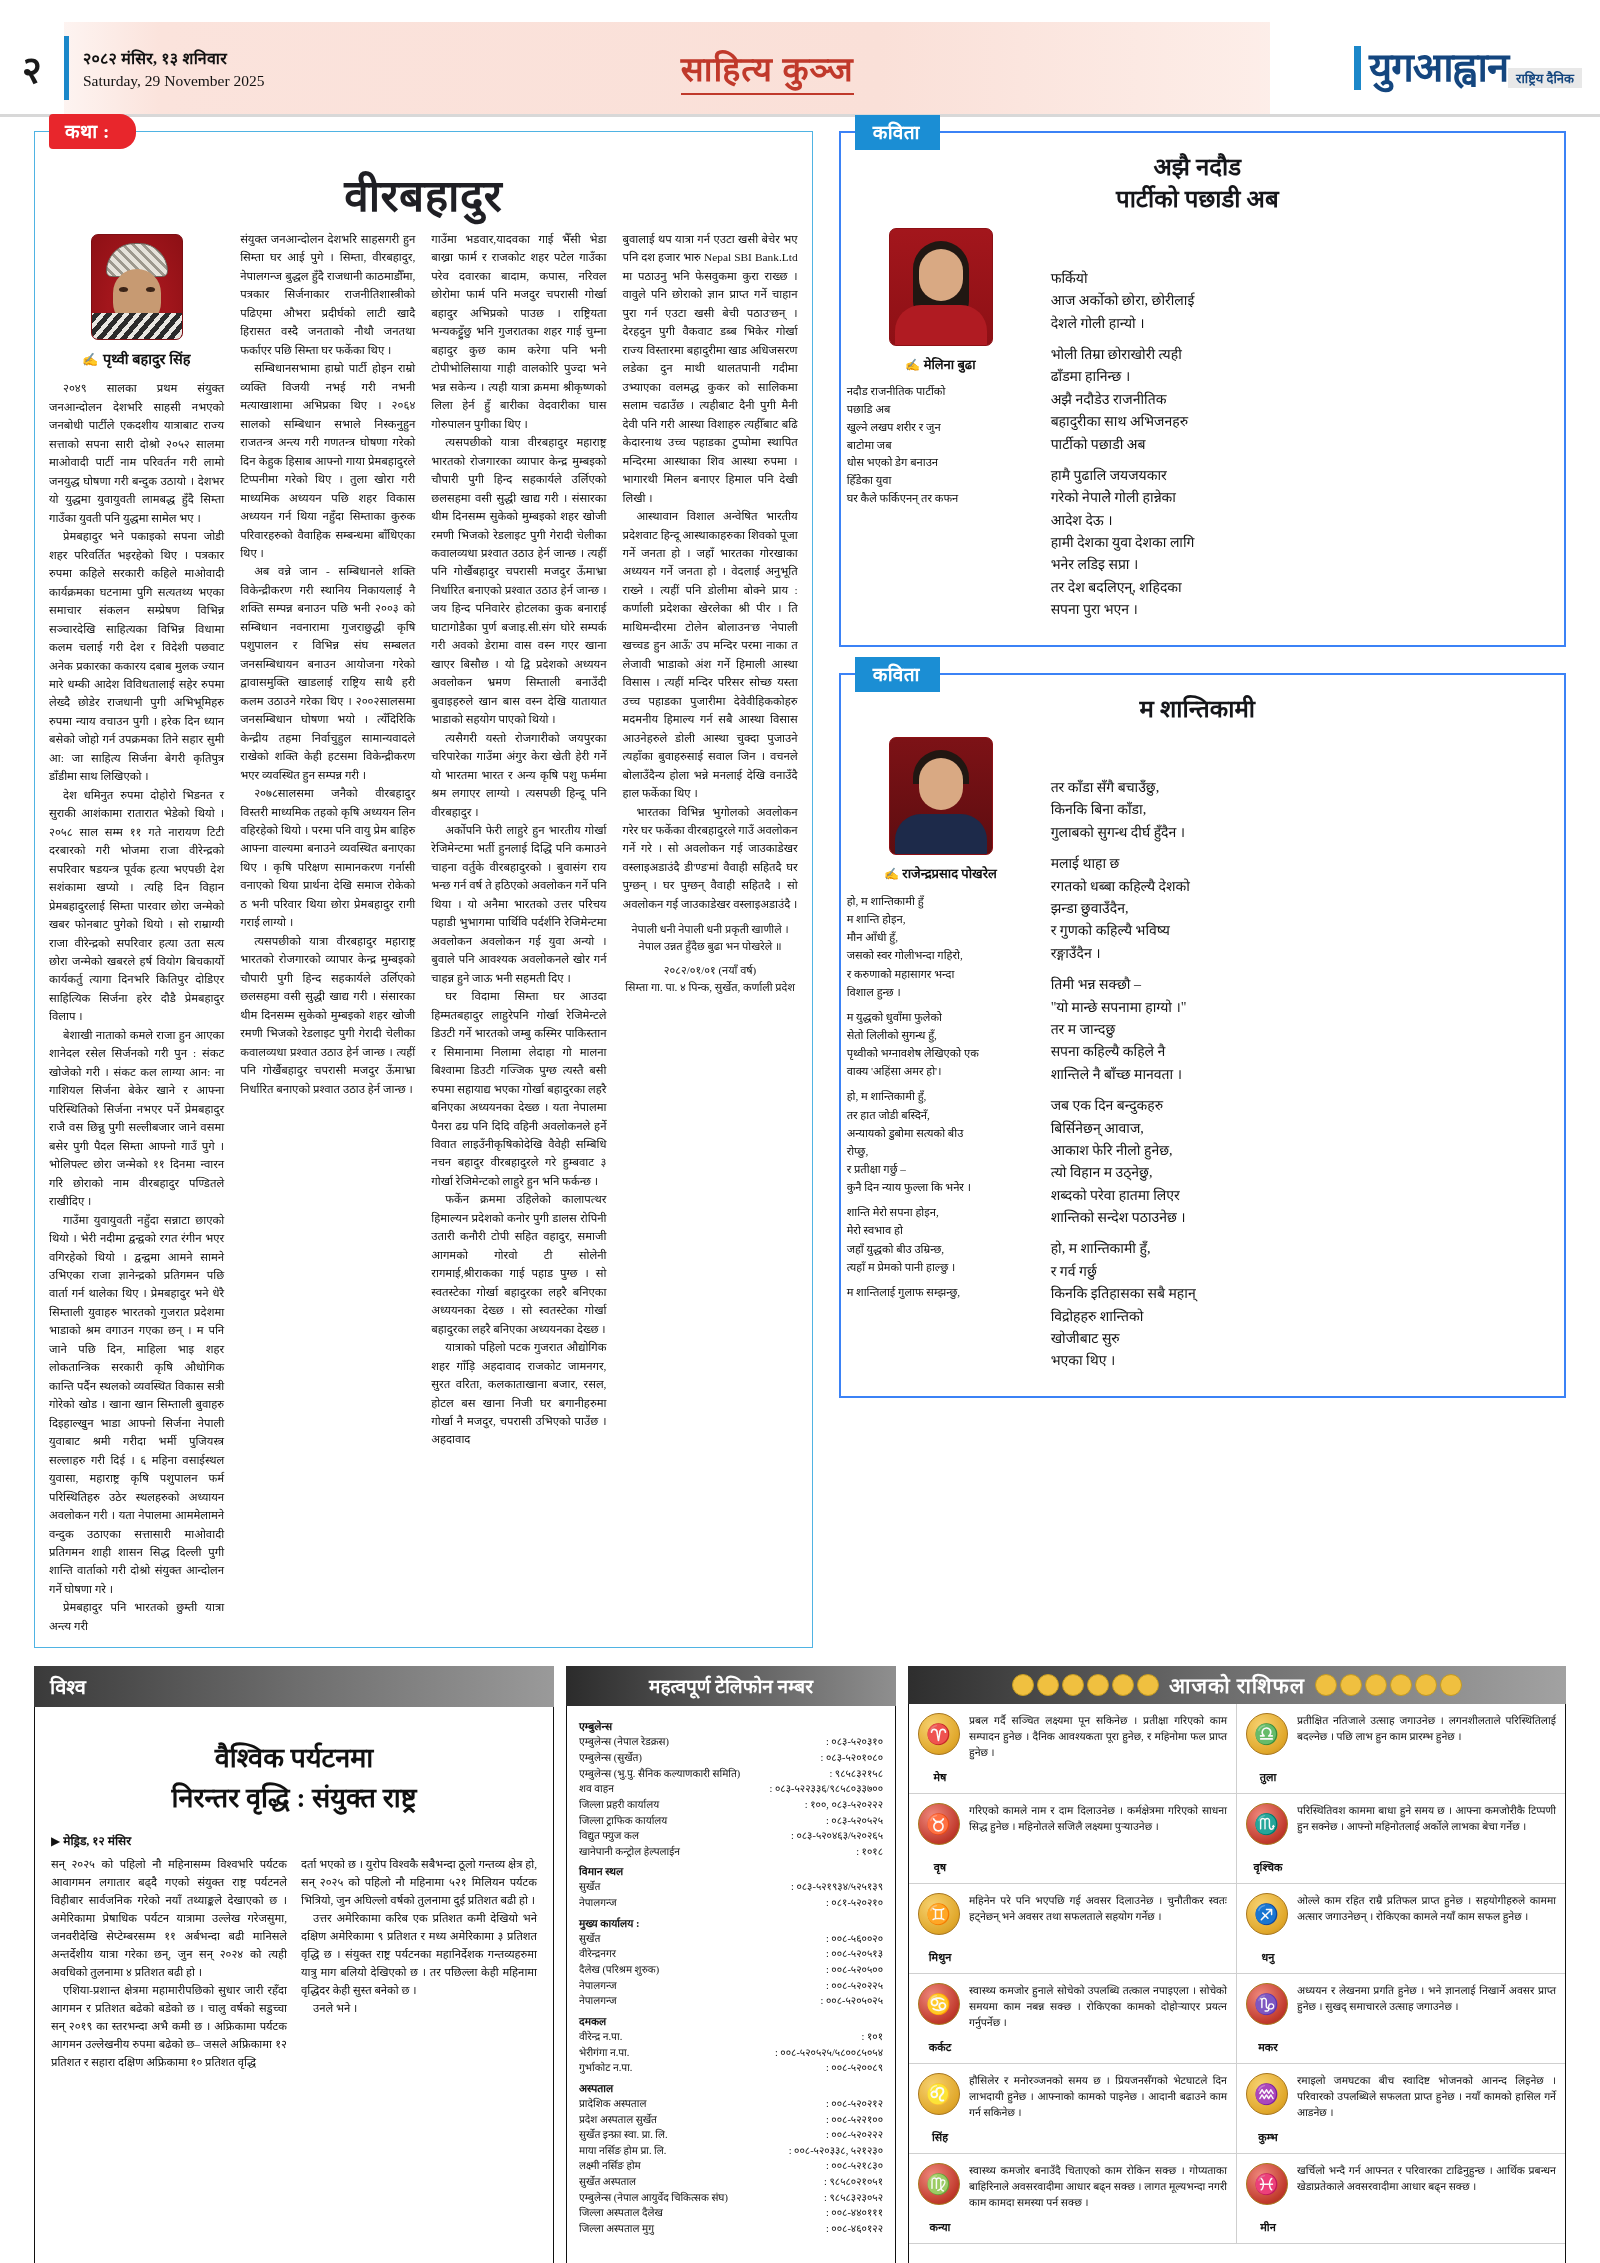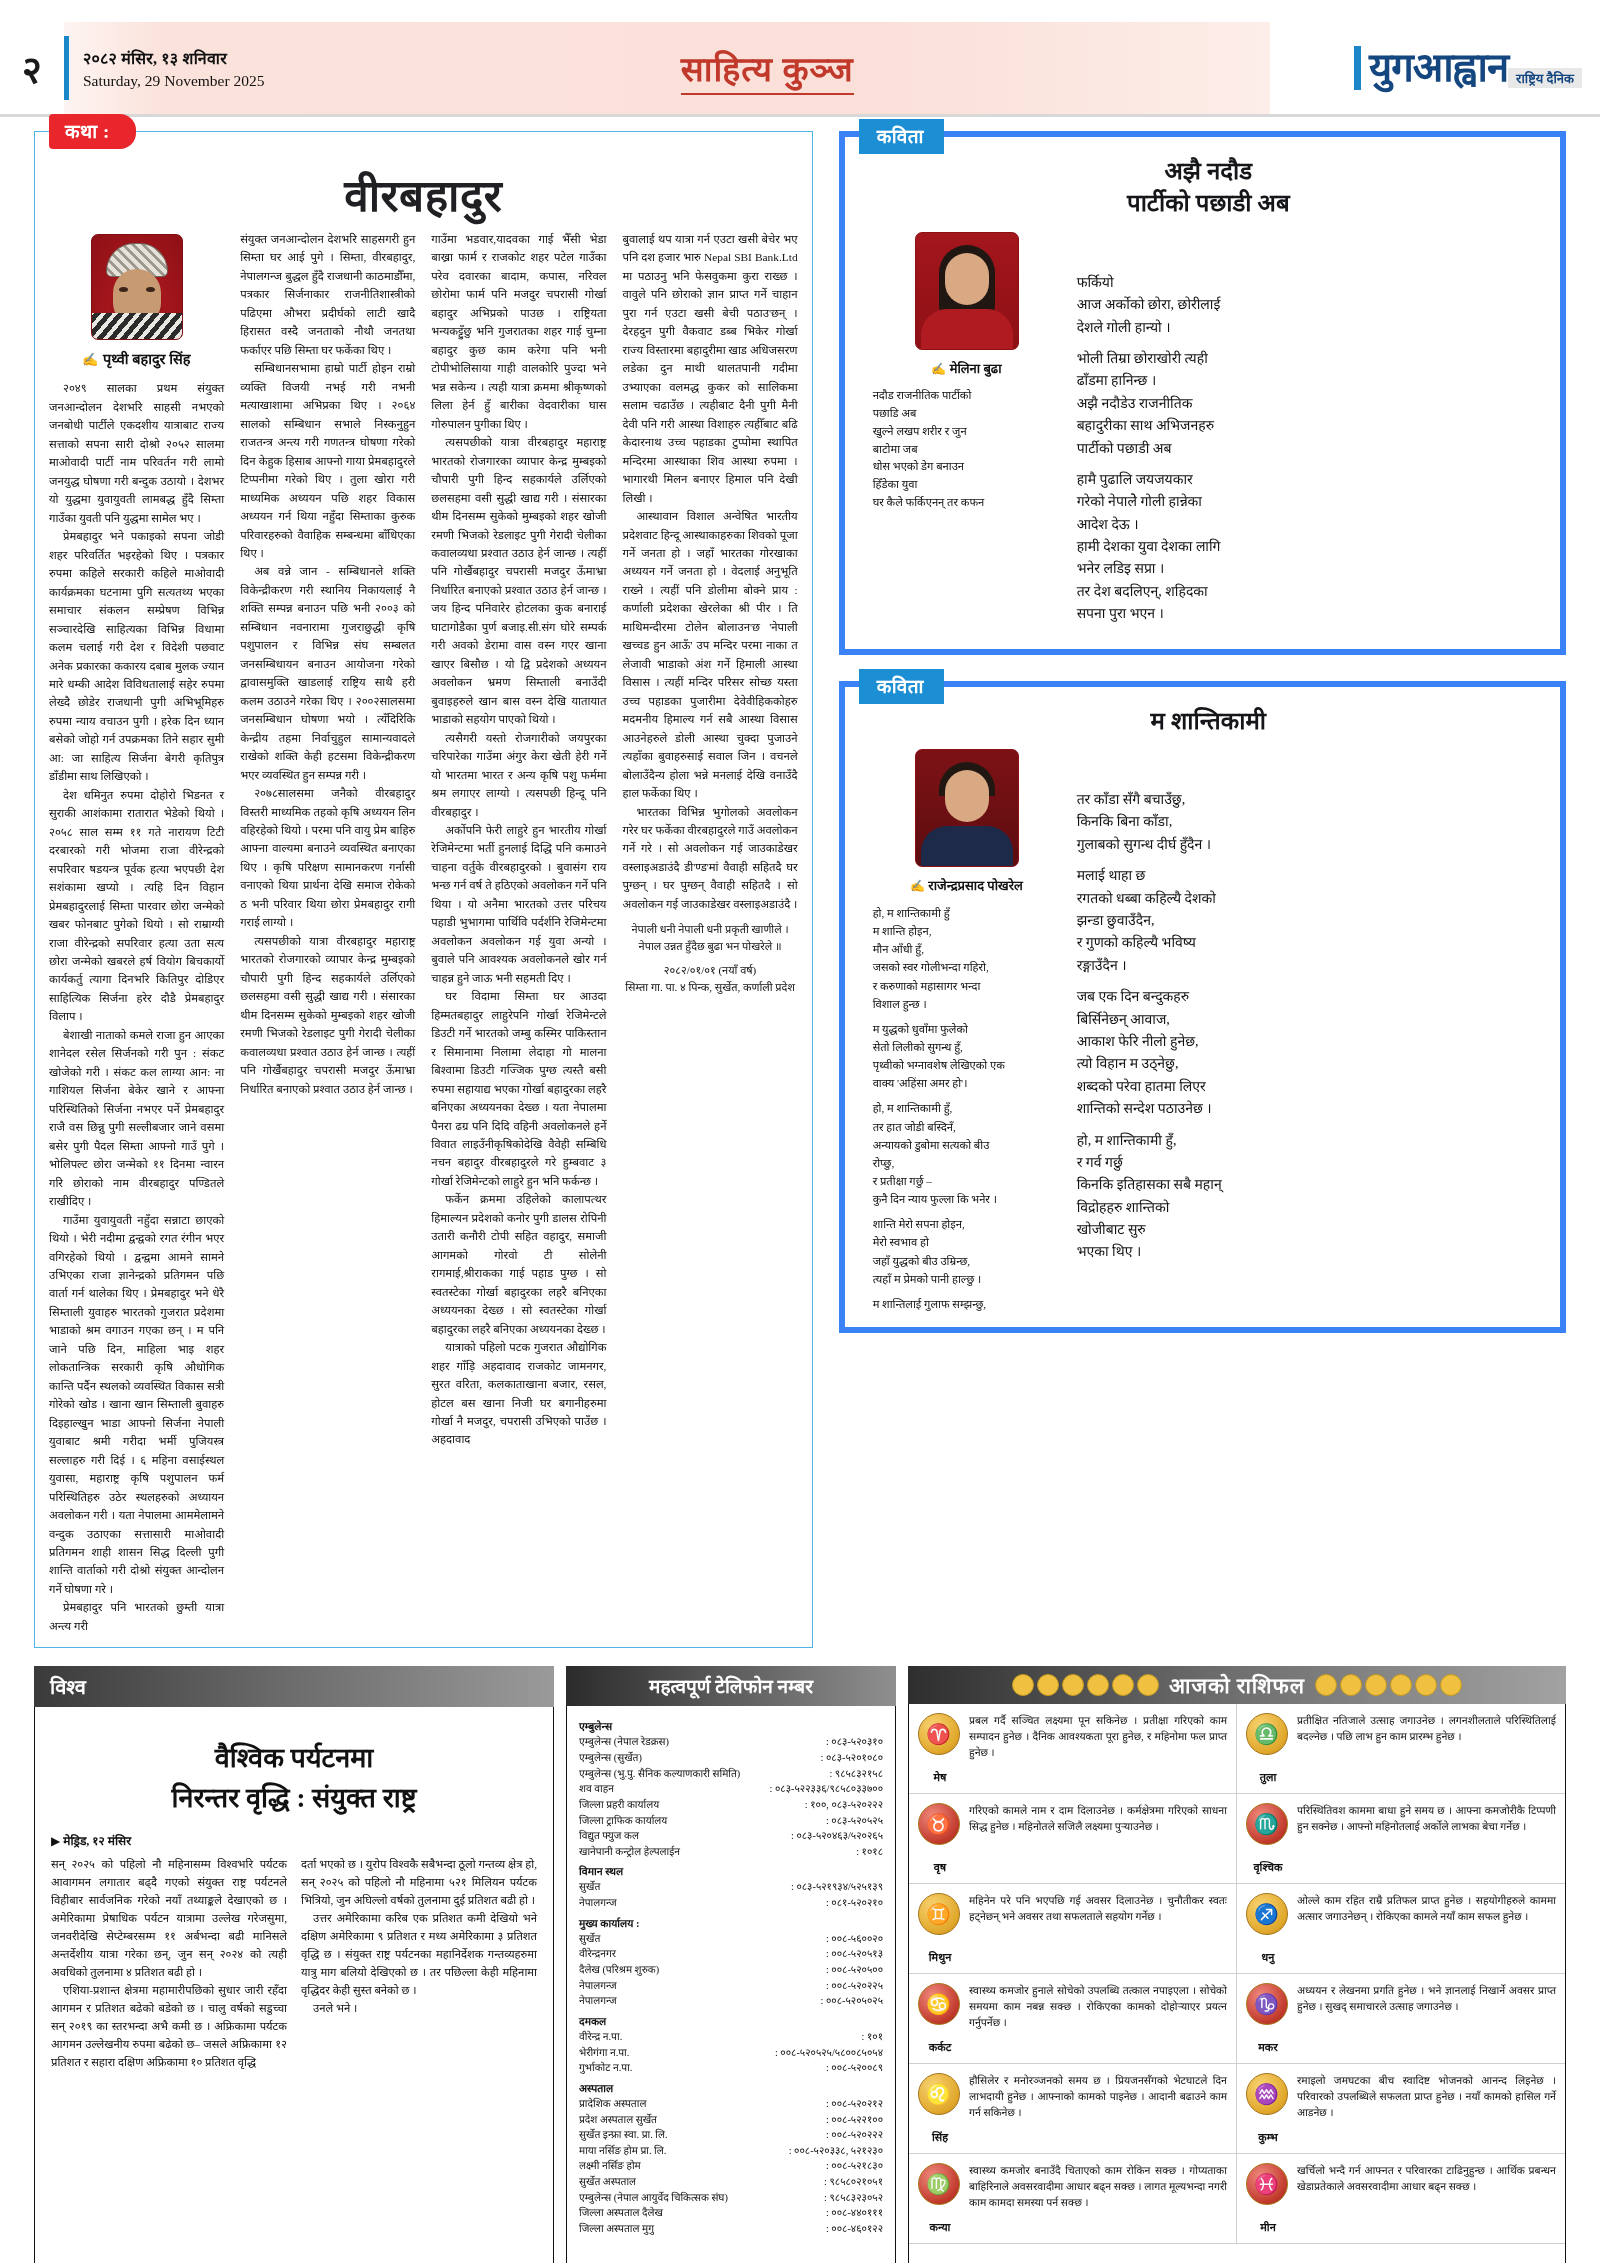--- a/index.html
+++ b/index.html
@@ -93,21 +93,21 @@
   .ap-eyes:before{left:0;} .ap-eyes:after{right:0;}
   .ap-body {
     position:absolute; bottom:0; left:50%; transform:translateX(-50%);
     width:96px; height:26px;
     background: repeating-linear-gradient(-50deg,#2b2b2b 0 5px,#e9e7e2 5px 9px);
   }
   .author-name { font-size:14.5px; font-weight:700; margin-top:8px; color:#111;}
   .author-name .pen { font-size:13px; margin-right:4px;}
 
   
-  .poembox { position:relative; border:6px solid #3b82f6; padding: 18px 16px 14px 28px; margin-top:26px;}
+  .poembox { position:relative; border:2px solid #3b82f6; padding: 18px 16px 14px 6px; margin-top:26px;}
   .poembox:first-child{ margin-top:0;}
   .poem-head { text-align:center; }
   .poem-title { font-size:24px; font-weight:700; color:#15161a; line-height:1.35; }
   .poem-cols { display:flex; gap:16px; margin-top:12px; }
   .poem-left { width: 188px; text-align:center; }
   .poem-right { flex:1; font-size:14px; line-height:1.6; color:#131313;margin-top:40px;}
   .poem-right .stanza { margin-bottom:9px; }
   .poet-photo {
     width:104px; height:118px; margin:0 auto; border-radius:7px; overflow:hidden;
     position:relative; border:1px solid #8d1015;
@@ -362,20 +362,25 @@
           </div>
           <div class="poem-right">
             <div class="stanza" style="white-space:pre-line">तर काँडा सँगै बचाउँछु,
 किनकि बिना काँडा,
 गुलाबको सुगन्ध दीर्घ हुँदैन ।</div>
             <div class="stanza" style="white-space:pre-line">मलाई थाहा छ
 रगतको धब्बा कहिल्यै देशको
 झन्डा छुवाउँदैन,
 र गुणको कहिल्यै भविष्य
 रङ्गाउँदैन ।</div>
+            <div class="stanza" style="white-space:pre-line">तिमी भन्न सक्छौ –
+"यो मान्छे सपनामा हाग्यो ।"
+तर म जान्दछु
+सपना कहिल्यै कहिले नै
+शान्तिले नै बाँच्छ मानवता ।</div>
             <div class="stanza" style="white-space:pre-line">जब एक दिन बन्दुकहरु
 बिर्सिनेछन् आवाज,
 आकाश फेरि नीलो हुनेछ,
 त्यो विहान म उठ्नेछु,
 शब्दको परेवा हातमा लिएर
 शान्तिको सन्देश पठाउनेछ ।</div>
             <div class="stanza" style="white-space:pre-line">हो, म शान्तिकामी हुँ,
 र गर्व गर्छु
 किनकि इतिहासका सबै महान्
 विद्रोहहरु शान्तिको

